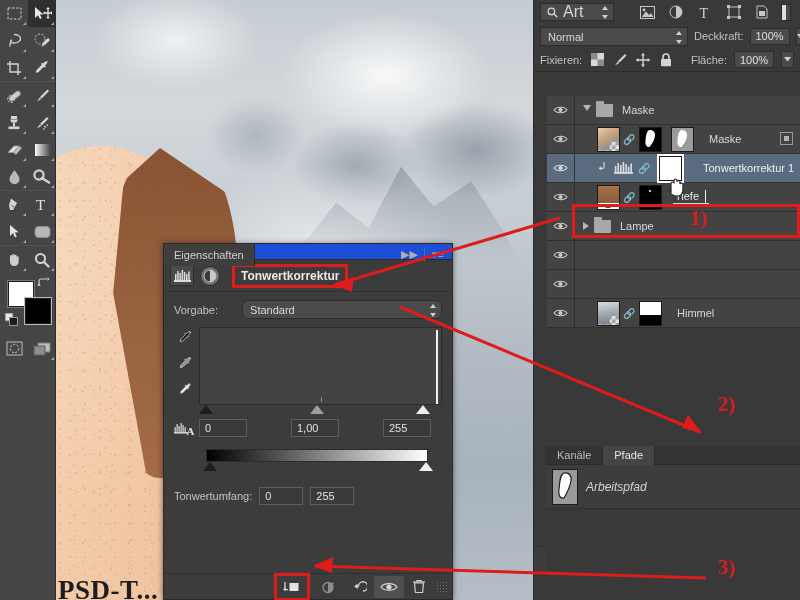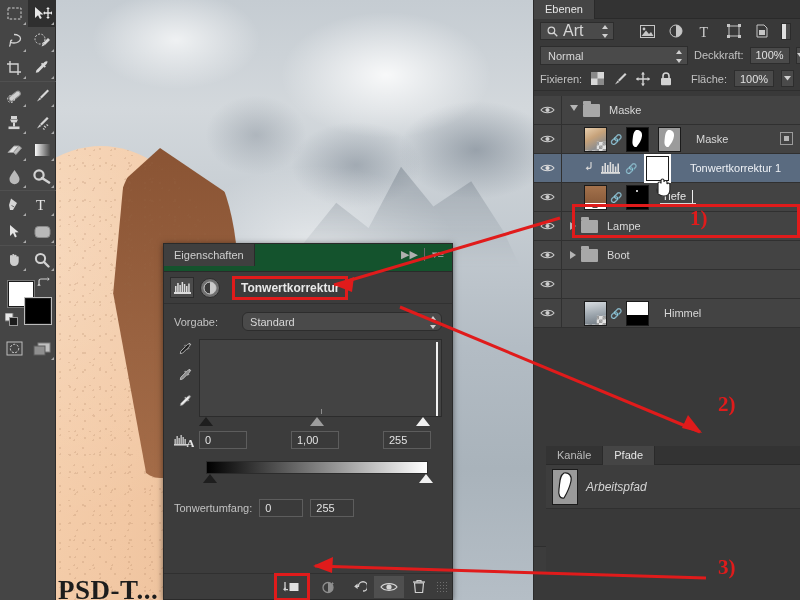--- a/index.html
+++ b/index.html
@@ -113,21 +113,21 @@
   }
 
   
   #props {
     position: absolute; left: 163px; top: 243px; width: 290px; height: 357px;
     background: #3c3c3c;
     border: 1px solid #2a2a2a;
     box-shadow: 0 1px 6px rgba(0,0,0,.5);
   }
   #props-tabbar {
-    height: 28px; background: #14532d; position: relative;
+    height: 16px; background: #1d4ed8; position: relative;
     border-bottom: 1px solid #2a2a2a;
   }
   #props-tab {
     display: inline-block; height: 22px; line-height: 22px;
     padding: 0 10px; background: #3f3f3f; color: #cfcfcf; font-size: 11px;
     border-right: 1px solid #2a2a2a;
   }
   .panel-ctrl { position: absolute; top: 4px; color: #b0b0b0; font-size: 11px; cursor: pointer; }
   #props-collapse { right: 34px; }
   #props-menu { right: 8px; }
@@ -254,21 +254,21 @@
   }
   .opac-field {
     background: #4a4a4a; border: 1px solid #2d2d2d; color:#e0e0e0; font-size: 11px;
     height: 17px; line-height: 15px; width: 40px; text-align:center;
   }
 
   
   #layer-list { position: absolute; left: 0; top: 96px; width: 267px; height: 322px; overflow: hidden; }
   .layer {
     position: relative; height: 29px; display: flex; align-items: center;
-    border-bottom: 1px solid #303030; background: #434343; cursor: pointer;
+    border-bottom: 1px solid #303030; background: #434343; cursor: pointer; margin-left: 13px;
   }
   .layer.selected { background: #5a6b80; }
   .eye-cell { width: 28px; display:flex; align-items:center; justify-content:center;
               border-right: 1px solid #303030; height: 100%; cursor:pointer; }
   .layer-inner { display:flex; align-items:center; gap: 5px; padding-left: 8px; flex:1; height:100%; }
   .tri { width:0;height:0;border-top:4px solid transparent;border-bottom:4px solid transparent;border-left:6px solid #b5b5b5; cursor:pointer;}
   .tri.open { border-left:4px solid transparent;border-right:4px solid transparent;border-top:6px solid #b5b5b5; }
   .folder { width: 17px; height: 13px; background: #a8a8a8; border-radius: 1px; position:relative; }
   .folder:before { content:""; position:absolute; left:0; top:-3px; width:8px;height:3px;background:#a8a8a8;border-radius:1px 1px 0 0;}
   .layer-name { font-size: 11px; color: #d8d8d8; margin-left: 4px; }
@@ -655,23 +655,20 @@
             <path d="M1 3 h12" stroke="#cfcfcf" stroke-width="1.3"></path>
             <path d="M5 3 V1.5 h4 V3" fill="none" stroke="#cfcfcf" stroke-width="1.2"></path>
           </svg>
       </div>
       <div id="grip"></div>
     </div>
   </div>
 
   <div id="dock">
 
-    <div id="dock-tabbar">
-      <div class="dock-tab sel">Ebenen</div>
-    </div>
 
     <div id="filter-row">
       <div id="filter-select">
         <svg width="11" height="11">
             <circle cx="4.4" cy="4.4" r="3.3" fill="none" stroke="#d4d4d4" stroke-width="1.2"></circle>
             <path d="M7 7 L10.3 10.3" stroke="#d4d4d4" stroke-width="1.3"></path>
           </svg>
         <span>Art</span>
         <span class="arrows" style="position:absolute;right:4px;top:2px;width:7px;height:13px;display:flex;flex-direction:column;justify-content:space-between;align-items:center;">
           <i class="up" style="display:block;width:0;height:0;border-left:3.5px solid transparent;border-right:3.5px solid transparent;border-bottom:4px solid #cfcfcf;"></i>
@@ -892,25 +889,20 @@
         </div>
       </div>
 
       <div class="layer">
         <div class="eye-cell">
           <svg width="15" height="10">
               <path d="M1 5 C3.5 1.4 11.5 1.4 14 5 C11.5 8.6 3.5 8.6 1 5z" fill="none" stroke="#cccccc" stroke-width="1.1"></path>
               <circle cx="7.5" cy="5" r="2.1" fill="#cccccc"></circle>
             </svg>
         </div>
-        <div class="layer-inner">
-          <span class="tri"></span>
-          <span class="folder"></span>
-          <span class="layer-name">Boot</span>
-        </div>
       </div>
 
       <div class="layer">
         <div class="eye-cell">
           <svg width="15" height="10">
               <path d="M1 5 C3.5 1.4 11.5 1.4 14 5 C11.5 8.6 3.5 8.6 1 5z" fill="none" stroke="#cccccc" stroke-width="1.1"></path>
               <circle cx="7.5" cy="5" r="2.1" fill="#cccccc"></circle>
             </svg>
         </div>
       </div>

